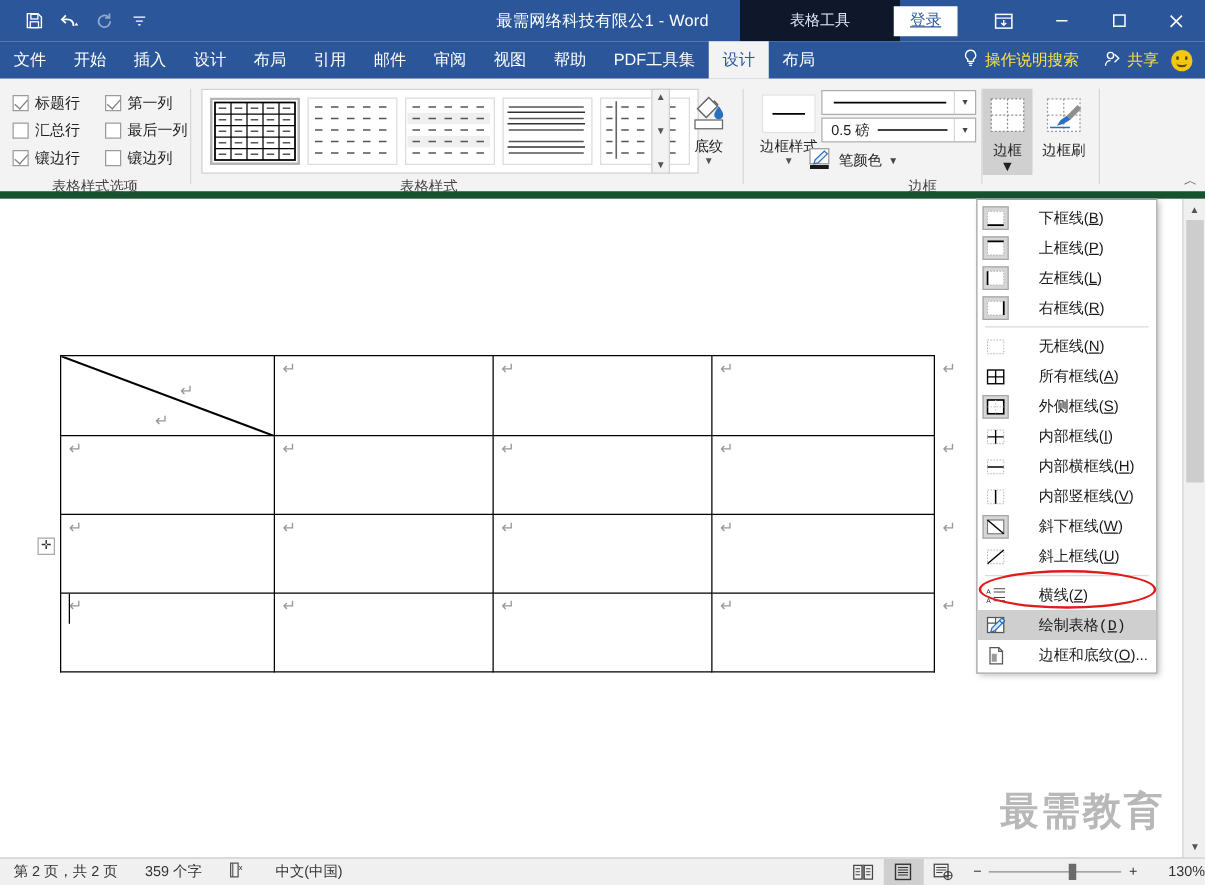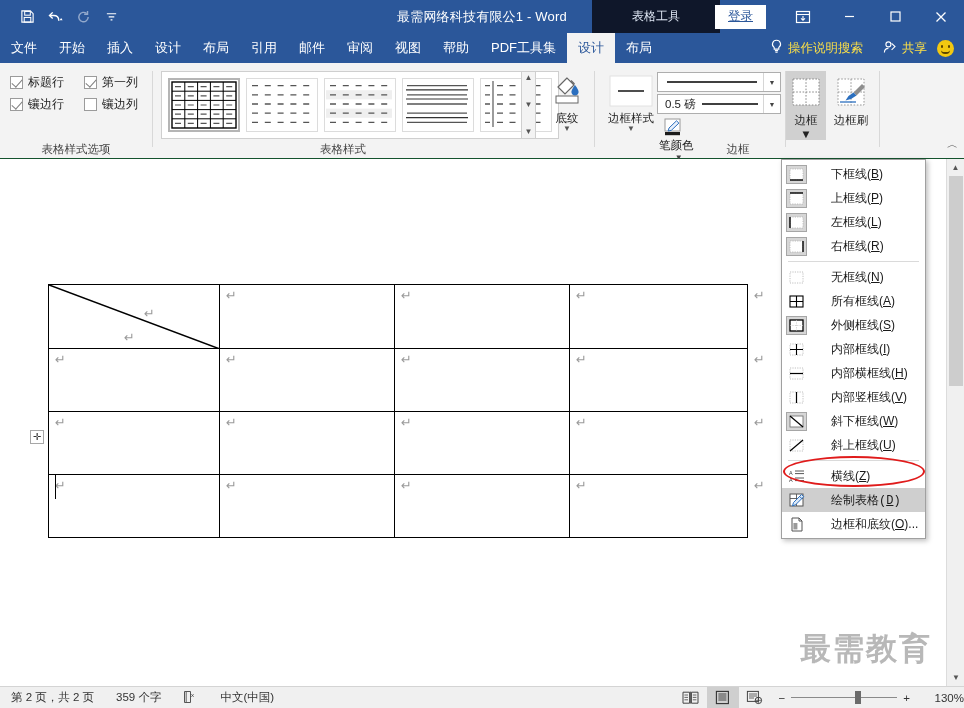--- a/index.html
+++ b/index.html
@@ -66,21 +66,21 @@
   .smiley { width: 17px; height: 17px; border-radius: 50%; background: #f2c811; margin-right: 10px;
             position: relative; }
   .smiley::before { content:""; position:absolute; left:4px; top:5px; width:2px; height:3px; background:#5b4500; border-radius:1px;}
   .smiley::after { content:""; position:absolute; right:4px; top:5px; width:2px; height:3px; background:#5b4500; border-radius:1px;}
   .smiley i { position:absolute; left:4px; bottom:3px; width:9px; height:4px;
               border-bottom:2px solid #5b4500; border-radius:0 0 9px 9px; }
 
   
   .ribbon {
     position: absolute; left: 0; top: 63px; width: 964px; height: 96px;
-    background: #f3f3f3; border-bottom: 1px solid #14532d;
+    background: #f3f3f3; border-bottom: 6px solid #14532d;
   }
   .grp { position: absolute; top: 0; height: 96px; }
   .grp-label {
     position: absolute; bottom: 2px; left: 0; width: 100%;
     text-align: center; font-size: 11.5px; color: #444;
   }
   .grp-sep { position: absolute; top: 8px; width: 1px; height: 76px; background: #d8d8d8; }
 
   
   .chkgrid { position: absolute; left: 10px; top: 8px; }
@@ -349,20 +349,30 @@
             <span class="cbx on"></span>
             <span>标题行</span>
           </label>
           <label class="chkitem">
             <span class="cbx on"></span>
             <span>第一列</span>
           </label>
         </div>
         <div class="chkrow">
           <label class="chkitem c1">
+            <span class="cbx"></span>
+            <span>汇总行</span>
+          </label>
+          <label class="chkitem">
+            <span class="cbx"></span>
+            <span>最后一列</span>
+          </label>
+        </div>
+        <div class="chkrow">
+          <label class="chkitem c1">
             <span class="cbx on"></span>
             <span>镶边行</span>
           </label>
           <label class="chkitem">
             <span class="cbx"></span>
             <span>镶边列</span>
           </label>
         </div>
       </div>
       <div class="grp-label">表格样式选项</div>
@@ -484,21 +494,21 @@
       <div class="combo" style="left:62px; top:31px; width:124px; height:20px;">
         <div class="cval">
           <span>0.5 磅</span>
           <svg style="margin-left:6px" width="58" height="10" viewBox="0 0 58 10">
               <path d="M0 5h56" stroke="#000" stroke-width="1.3"></path>
             </svg>
         </div>
         <div class="carr">▼</div>
       </div>
 
-      <div class="pencolor" style="left:64px; top:55px;flex-direction:column;">
+      <div class="pencolor" style="left:52px; top:55px;">
         <span style="margin-right:5px;">
           <svg width="19" height="18" viewBox="0 0 19 18">
             <rect x="1" y="1" width="15" height="12" fill="#fff" stroke="#9a9a9a" stroke-width="1"></rect>
             <path d="M5 10l7.5-7.2 2.4 2.3L7.4 12.3 4.2 13z" fill="#eaf1fb" stroke="#2b6fbf" stroke-width="1"></path>
             <rect x="1" y="14" width="15" height="3.2" fill="#1a1a1a"></rect>
           </svg>
         </span>
         <span>笔颜色</span>
         <span style="margin-left:5px; font-size:8px; color:#444;">▼</span>
       </div>

